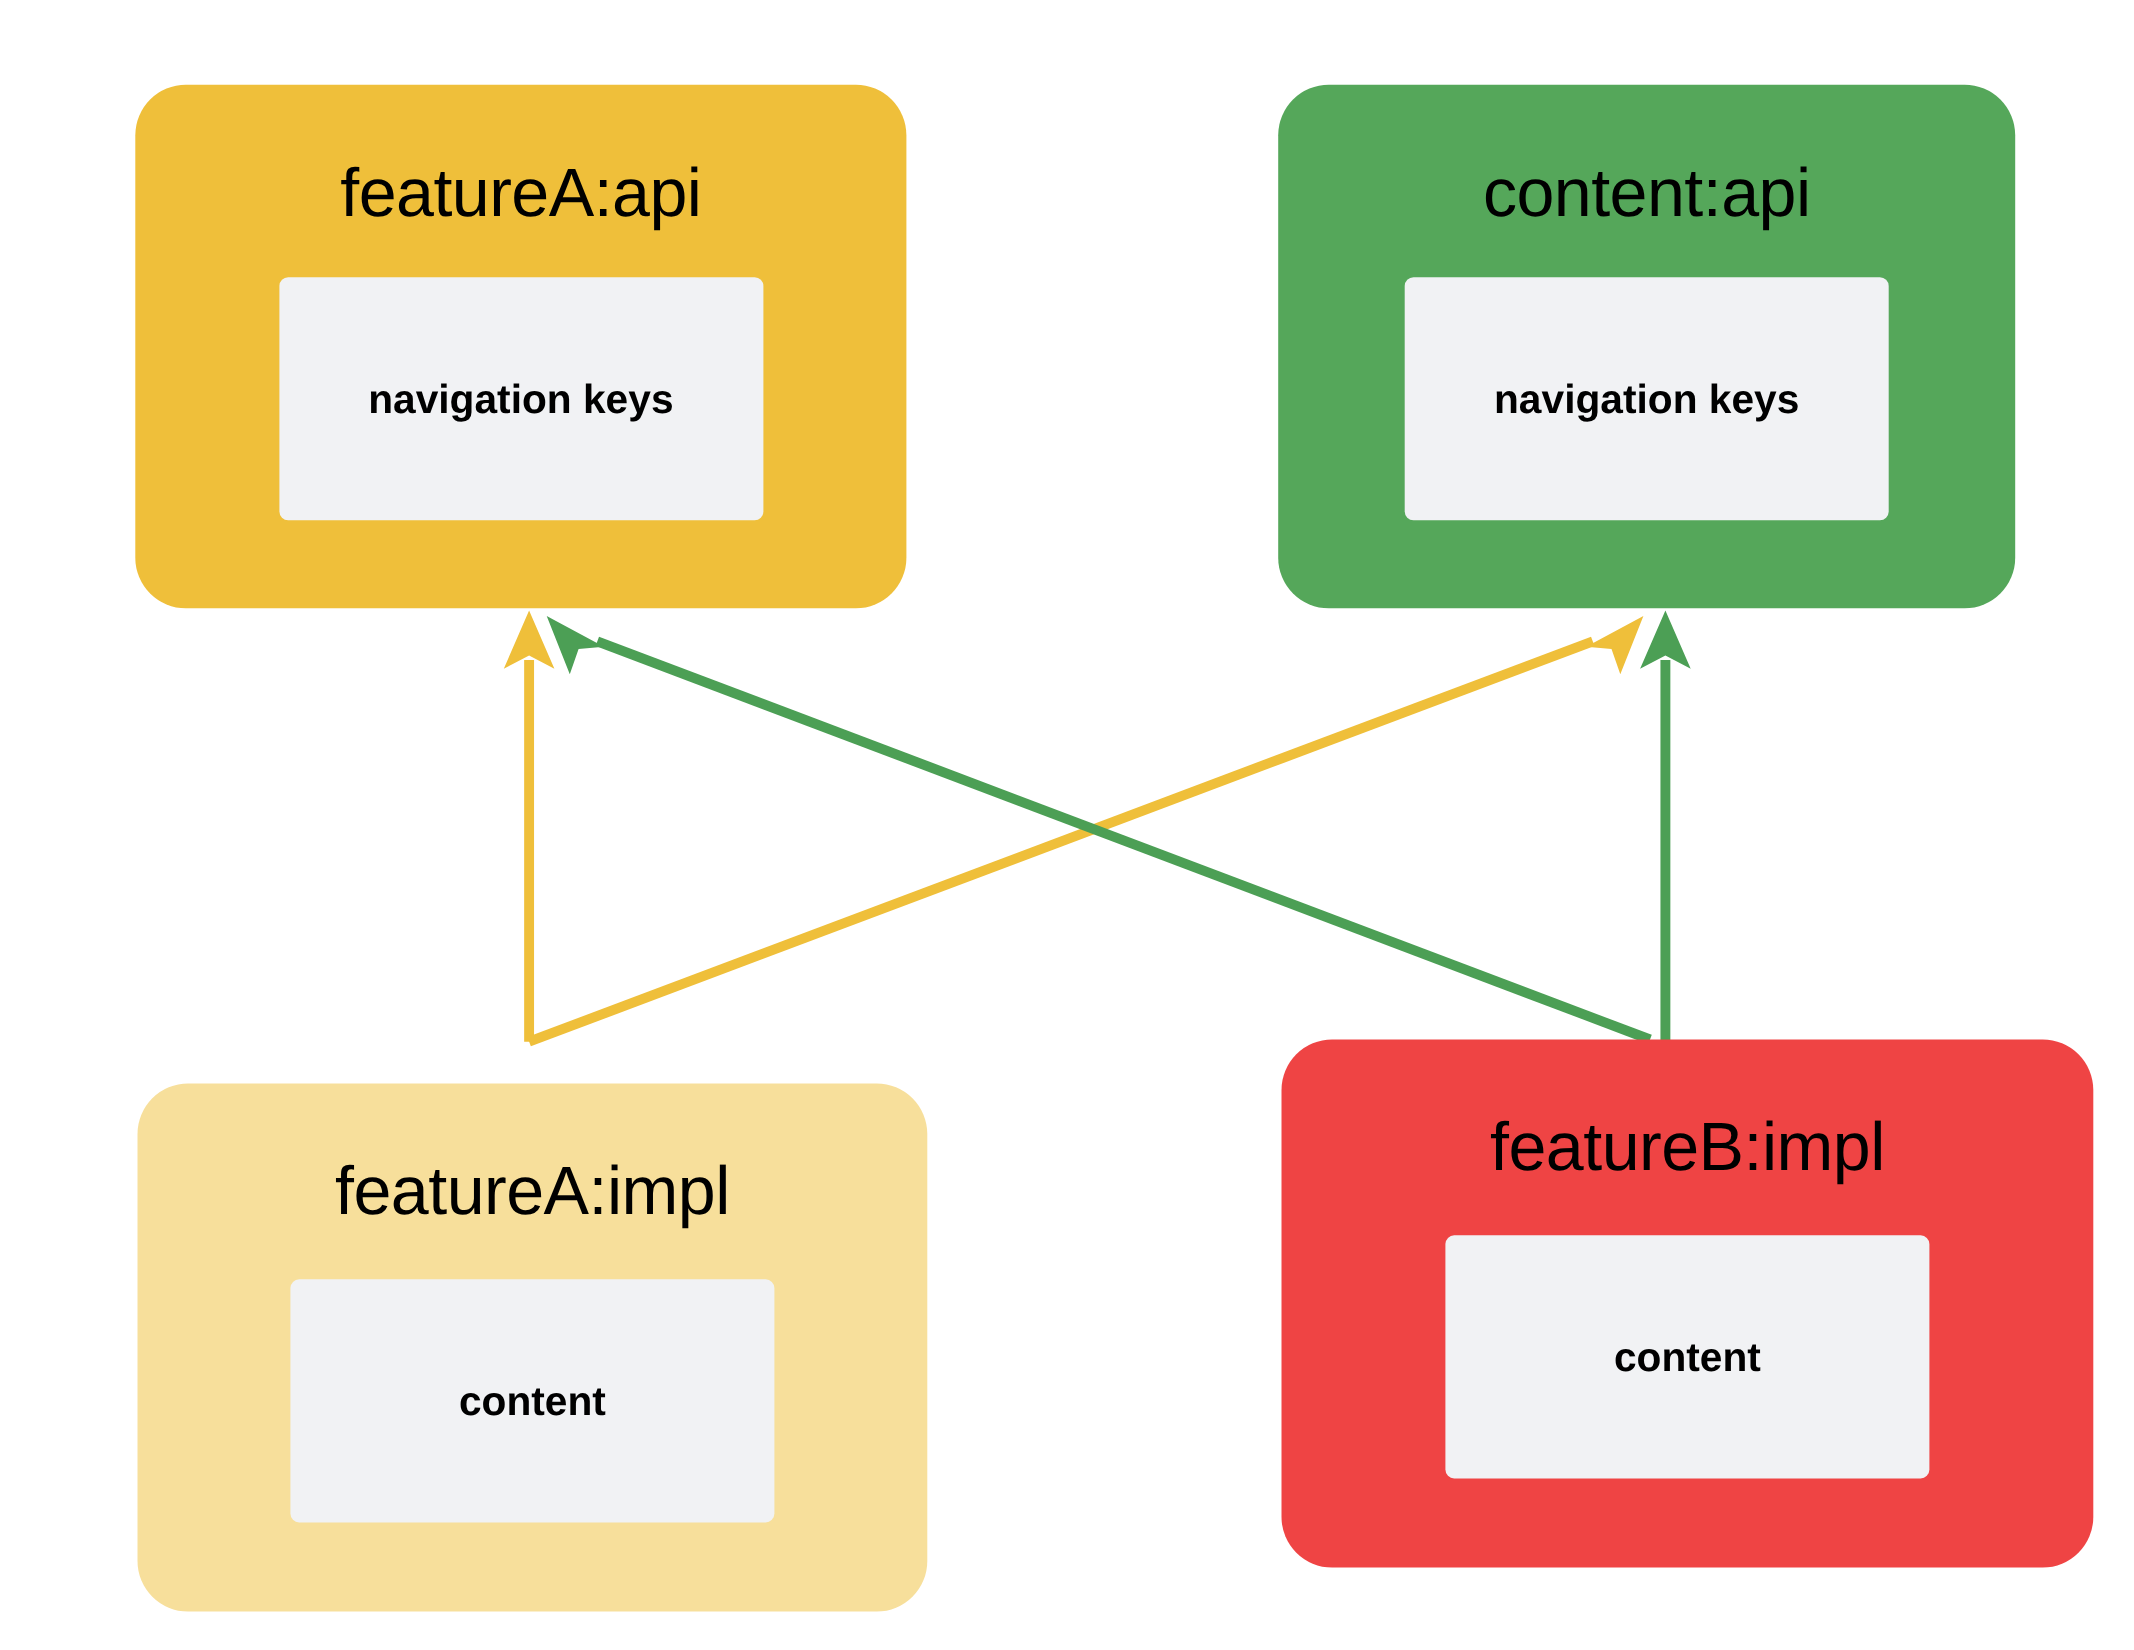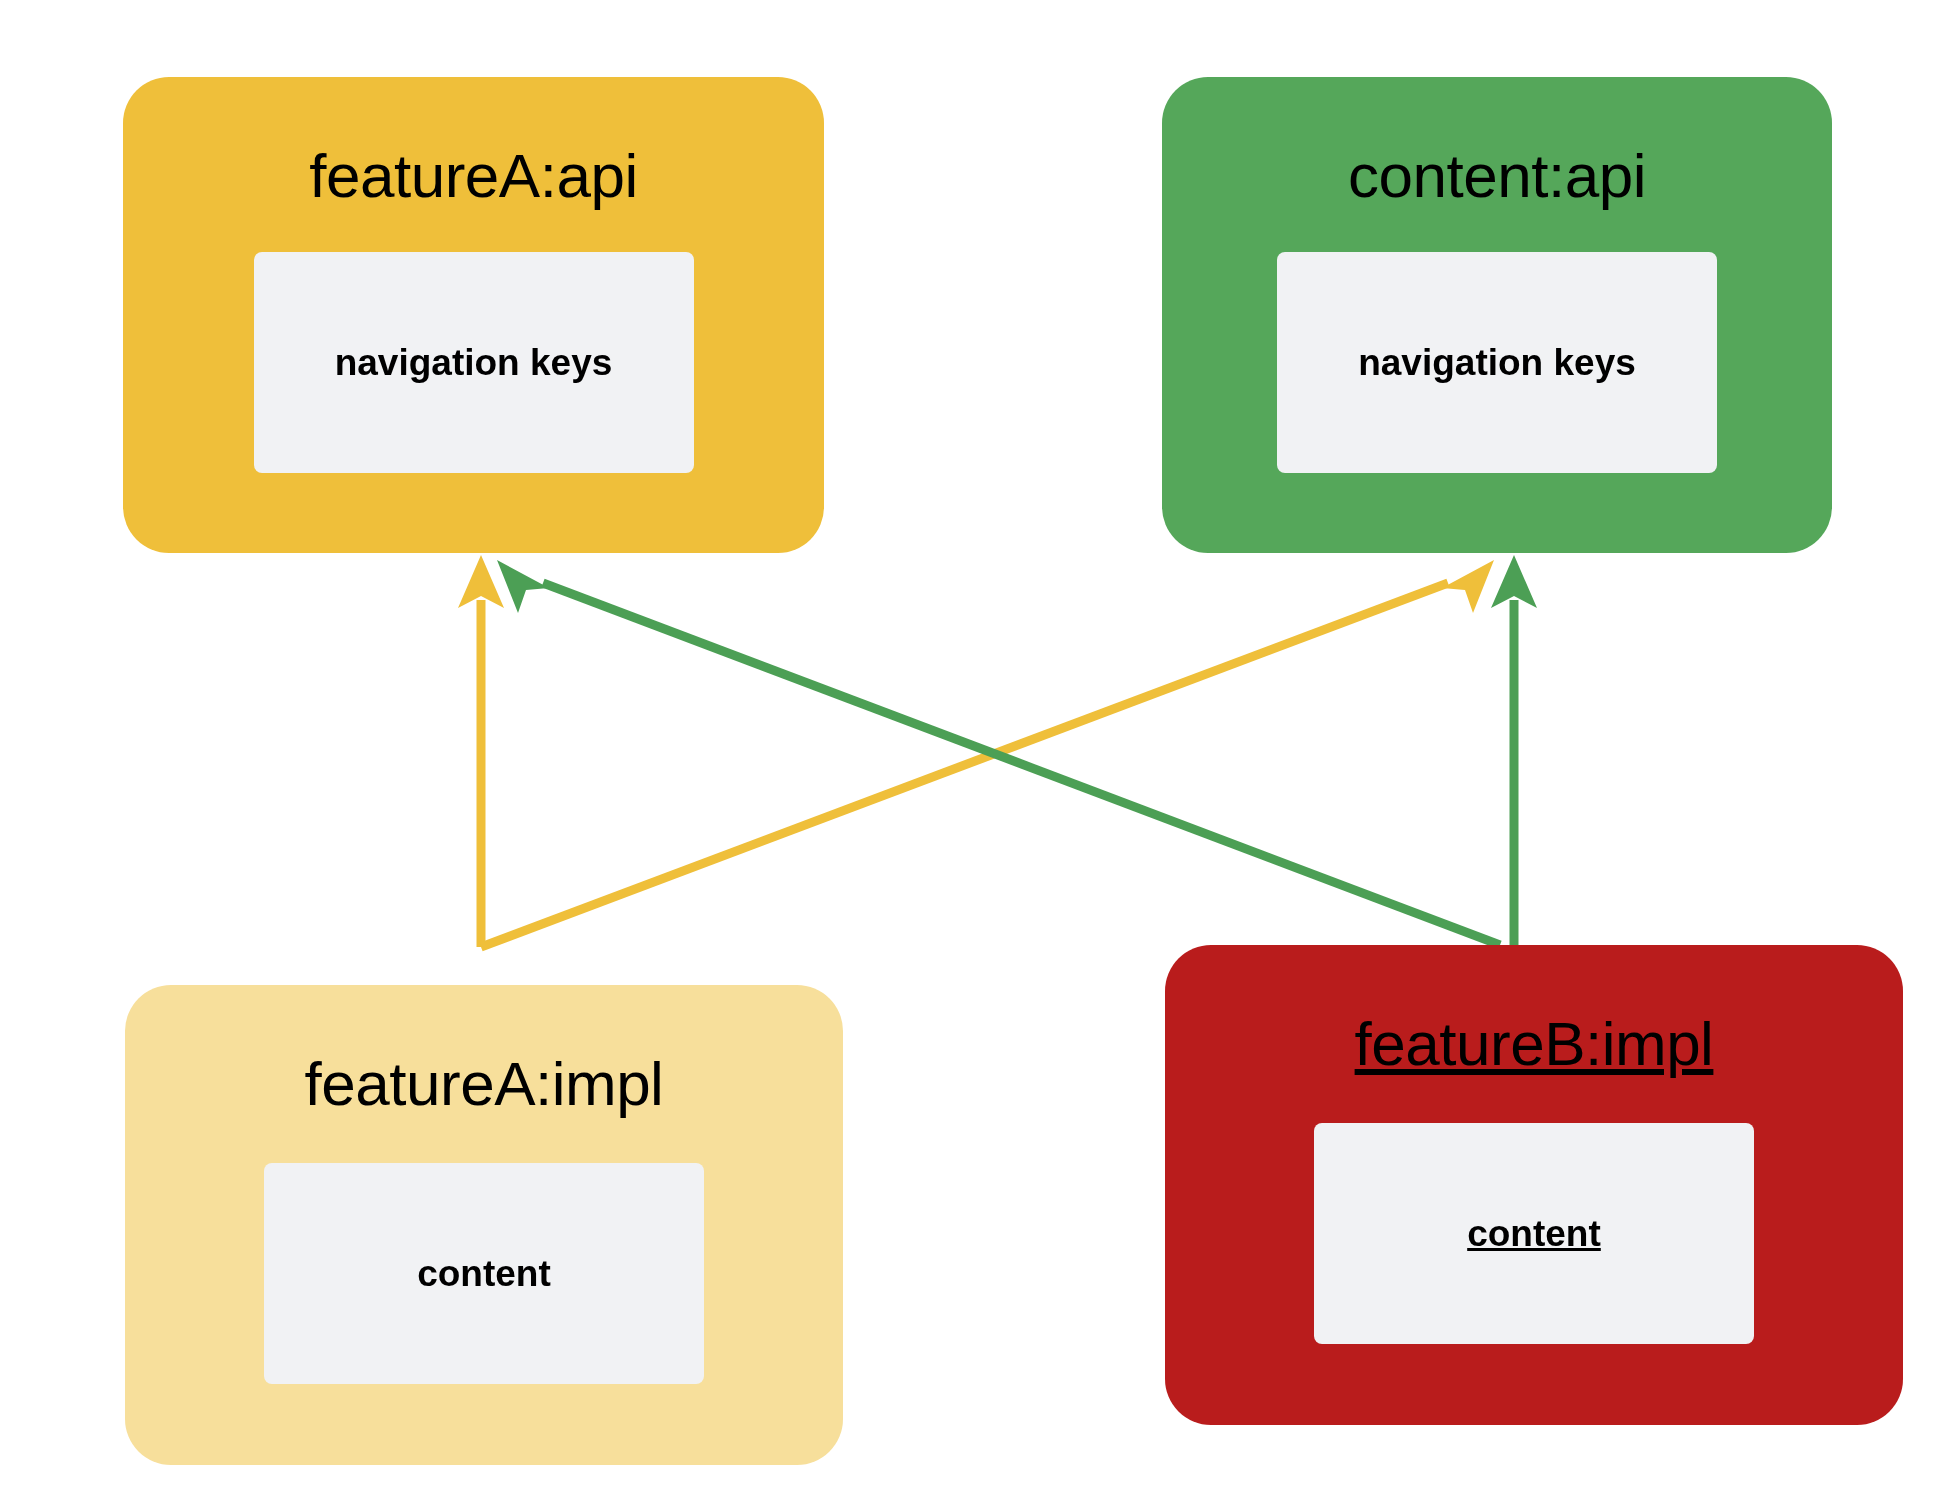--- a/index.html
+++ b/index.html
@@ -158,20 +158,20 @@
     </div>
   </div>
 
   <div class="node" id="node-feature-a-impl" style="background: rgb(247, 223, 155);">
     <div class="node-title">featureA:impl</div>
     <div class="node-inner" style="background: rgb(241, 242, 244);">
       <div class="node-inner-label">content</div>
     </div>
   </div>
 
-  <div class="node" id="node-feature-b-impl" style="background: #b91c1c; text-decoration: underline;">
+  <div class="node" id="node-feature-b-impl" style="background: #ef4444;">
     <div class="node-title">featureB:impl</div>
     <div class="node-inner" style="background: rgb(241, 242, 244);">
       <div class="node-inner-label">content</div>
     </div>
   </div>
 
 </div>
 
 </body></html>

